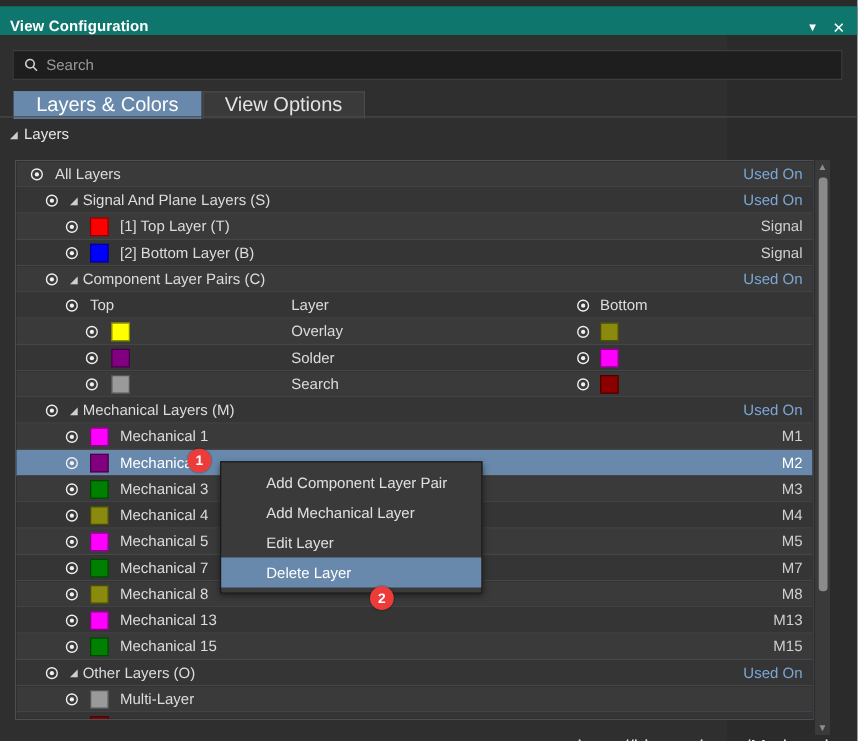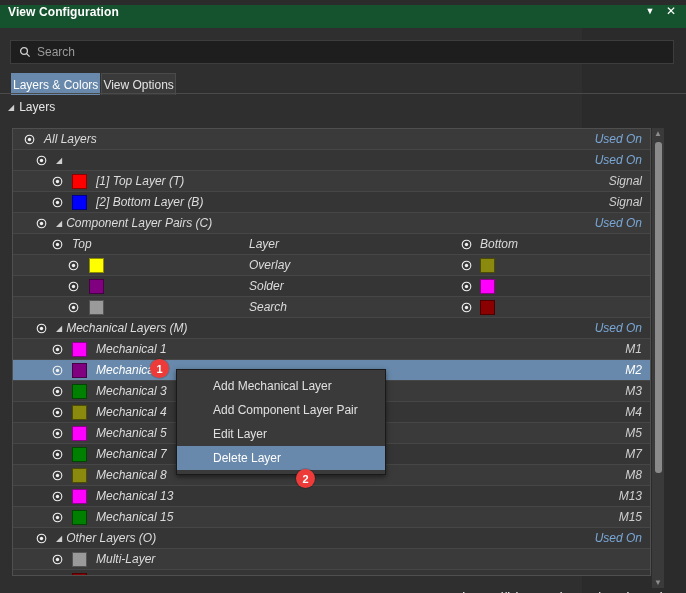--- a/index.html
+++ b/index.html
@@ -6,21 +6,21 @@
   body{
     width:686px;height:593px;overflow:hidden;
     font-family:"Liberation Sans","DejaVu Sans",sans-serif;
     font-size:12px;color:#d6d6d6;
   }
   #app{position:relative;width:686px;height:593px;background:#2b2b2b;}
 
   
   .titlebar{
     position:absolute;left:0;top:5px;width:686px;height:23px;
-    background:#14532d;display:flex;align-items:flex-start;
+    background:#0f766e;display:flex;align-items:flex-end;
   }
   .titlebar .ttl{
     margin-left:8px;font-size:12px;font-weight:bold;color:#ffffff;
     letter-spacing:.1px;
   }
   .titlebar .tctrl{margin-left:auto;display:flex;align-items:center;gap:9px;margin-right:9px;}
   .tbtn{width:12px;height:12px;display:flex;align-items:center;justify-content:center;
         color:#ffffff;font-size:11px;line-height:1;cursor:pointer;}
   .tbtn.chev{font-size:9px;}
   .tbtn.close{font-weight:bold;font-size:12px;}
@@ -33,55 +33,55 @@
     position:absolute;left:10px;top:12px;width:662px;height:22px;
     background:#1e1e1e;border:1px solid #3d3d3d;display:flex;align-items:center;
   }
   .mag{width:18px;height:18px;margin-left:5px;flex:0 0 auto;
        display:flex;align-items:center;justify-content:center;}
   .searchtxt{margin-left:3px;font-size:12px;color:#9a9a9a;}
 
   
   .tabs{position:absolute;left:11px;top:45px;display:flex;align-items:flex-end;}
   .tab{
-    height:21px;padding:0 1px;display:flex;align-items:center;
-    font-size:12px;color:#e3e3e3;background:#3a3a3a;
+    height:21px;padding:0 17px;display:flex;align-items:center;
+    font-size:16px;color:#e3e3e3;background:#3a3a3a;
     border:1px solid #4a4a4a;border-bottom:none;margin-right:1px;cursor:pointer;
   }
   .tab.active{background:#6889ab;color:#ffffff;border-color:#6889ab;}
   .tabline{position:absolute;left:0;top:65px;width:686px;height:1px;background:#4a4a4a;}
 
   
   .grouphdr{
     position:absolute;left:8px;top:72px;display:flex;align-items:center;
     font-size:12px;color:#e6e6e6;
   }
   .grouphdr .tri{margin-right:5px;font-size:8px;color:#cfcfcf;}
 
   
   .treebox{
     position:absolute;left:12px;top:100px;width:637px;height:446px;
-    border:1px solid #4f4f4f;background:#0f172a;overflow:hidden;font-style:italic;
+    border:1px solid #4f4f4f;background:#0f172a;overflow:hidden;
   }
   .row{
     position:relative;height:20px;display:flex;align-items:center;
     border-bottom:1px solid #464646;background:#3a3a3a;
   }
   .row.alt{background:#353535;}
   .row.sel{background:#6889ab;}
   .eye{width:13px;height:13px;flex:0 0 auto;display:flex;align-items:center;justify-content:center;cursor:pointer;}
   .tri{font-size:8px;color:#cfcfcf;margin-right:4px;flex:0 0 auto;}
   .sw{width:13px;height:13px;flex:0 0 auto;border:1px solid rgba(0,0,0,.45);}
   .lbl{font-size:12px;color:#dcdcdc;white-space:nowrap;}
   .row.sel .lbl{color:#ffffff;}
   .right{margin-left:auto;margin-right:8px;font-size:12px;white-space:nowrap;}
   .right.used{color:#7aa7d6;}
   .right.plain{color:#cfcfcf;}
   .row.sel .right{color:#ffffff;text-align:center;}
-  .c-mid{position:absolute;left:236px;display:flex;align-items:flex-start;}
+  .c-mid{position:absolute;left:220px;display:flex;align-items:flex-start;}
   .c-bot{position:absolute;left:447px;display:flex;align-items:center;gap:7px;}
 
   
   .sbar{position:absolute;left:652px;top:100px;width:12px;height:460px;background:#3a3a3a;}
   .sarrow{width:12px;height:11px;display:flex;align-items:center;justify-content:center;
           color:#8d8d8d;font-size:8px;cursor:pointer;}
   .sarrow.bot{position:absolute;bottom:0;left:0;}
   .sthumb{position:absolute;left:3px;top:14px;width:7px;height:331px;background:#8a8a8a;border-radius:3px;cursor:pointer;}
 
   
@@ -160,20 +160,21 @@
         <div class="row alt">
           <span style="width: 22px; flex: 0 0 auto;"></span>
           <span class="eye">
             <svg width="11" height="11" viewBox="0 0 11 11">
               <circle cx="5.5" cy="5.5" r="4.3" fill="none" stroke="#f0f0f0" stroke-width="1.1"></circle>
               <circle cx="5.5" cy="5.5" r="1.7" fill="#f0f0f0"></circle>
             </svg>
           </span>
           <span style="width: 8px; flex: 0 0 auto;"></span>
           <span class="tri">◢</span>
+          <span class="lbl">Signal And Plane Layers (S)</span>
           <span class="right used">Used On</span>
         </div>
         <div class="row">
           <span style="width: 38px; flex: 0 0 auto;"></span>
           <span class="eye">
             <svg width="11" height="11" viewBox="0 0 11 11">
               <circle cx="5.5" cy="5.5" r="4.3" fill="none" stroke="#f0f0f0" stroke-width="1.1"></circle>
               <circle cx="5.5" cy="5.5" r="1.7" fill="#f0f0f0"></circle>
             </svg>
           </span>
@@ -485,22 +486,22 @@
     <div class="sbar">
       <div class="sarrow">▲</div>
       <div class="sthumb"></div>
       <div class="sarrow bot">▼</div>
     </div>
 
     <div class="wm">https://blog.csdn.net/Mark_md</div>
   </div>
 
   <div class="ctxmenu" id="ctx">
+      <div class="mi">Add Component Layer Pair</div>
       <div class="mi">Add Mechanical Layer</div>
-      <div class="mi">Add Component Layer Pair</div>
       <div class="mi">Edit Layer</div>
       <div class="mi hl">Delete Layer</div>
     </div>
 
   <div id="badges">
       <div class="badge" style="left: 150px; top: 359px;">1</div>
       <div class="badge" style="left: 296px; top: 469px;">2</div>
     </div>
 </div>
 

